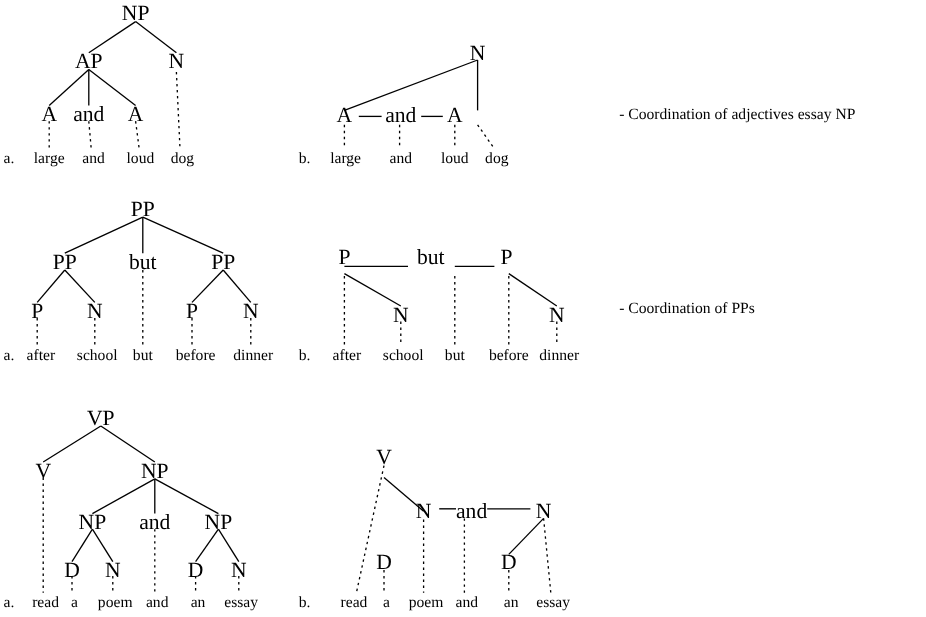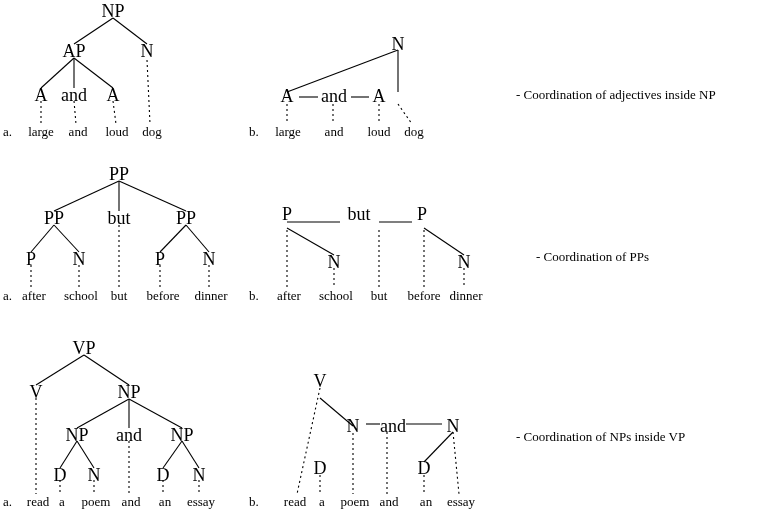--- a/index.html
+++ b/index.html
@@ -133,21 +133,21 @@
   <div class="lbl node ctr" style="left:287px;top:90px;">A</div>
   <div class="lbl node ctr" style="left:334px;top:90px;">and</div>
   <div class="lbl node ctr" style="left:379px;top:90px;">A</div>
 
   <div class="lbl" style="left:249px;top:125px;">b.</div>
   <div class="lbl word ctr" style="left:288px;top:125px;">large</div>
   <div class="lbl word ctr" style="left:334px;top:125px;">and</div>
   <div class="lbl word ctr" style="left:379px;top:125px;">loud</div>
   <div class="lbl word ctr" style="left:414px;top:125px;">dog</div>
 
-  <div class="lbl caption" style="left:516px;top:88px;">- Coordination of adjectives inside NP</div>
+  <div class="lbl caption" style="left:516px;top:88px;">- Coordination of adjectives essay NP</div>
 
   <div class="lbl node ctr" style="left:119px;top:168px;">PP</div>
   <div class="lbl node ctr" style="left:54px;top:212px;">PP</div>
   <div class="lbl node ctr" style="left:119px;top:212px;">but</div>
   <div class="lbl node ctr" style="left:186px;top:212px;">PP</div>
   <div class="lbl node ctr" style="left:31px;top:253px;">P</div>
   <div class="lbl node ctr" style="left:79px;top:253px;">N</div>
   <div class="lbl node ctr" style="left:160px;top:253px;">P</div>
   <div class="lbl node ctr" style="left:209px;top:253px;">N</div>
 
@@ -164,21 +164,21 @@
   <div class="lbl node ctr" style="left:334px;top:256px;">N</div>
   <div class="lbl node ctr" style="left:464px;top:256px;">N</div>
 
   <div class="lbl" style="left:249px;top:289px;">b.</div>
   <div class="lbl word ctr" style="left:289px;top:289px;">after</div>
   <div class="lbl word ctr" style="left:336px;top:289px;">school</div>
   <div class="lbl word ctr" style="left:379px;top:289px;">but</div>
   <div class="lbl word ctr" style="left:424px;top:289px;">before</div>
   <div class="lbl word ctr" style="left:466px;top:289px;">dinner</div>
 
-  <div class="lbl caption" style="left:536px;top:250px;">- Coordination of PPs</div>
+  <div class="lbl caption" style="left:516px;top:250px;">- Coordination of PPs</div>
 
   <div class="lbl node ctr" style="left:84px;top:342px;">VP</div>
   <div class="lbl node ctr" style="left:36px;top:386px;">V</div>
   <div class="lbl node ctr" style="left:129px;top:386px;">NP</div>
   <div class="lbl node ctr" style="left:77px;top:429px;">NP</div>
   <div class="lbl node ctr" style="left:129px;top:429px;">and</div>
   <div class="lbl node ctr" style="left:182px;top:429px;">NP</div>
   <div class="lbl node ctr" style="left:60px;top:469px;">D</div>
   <div class="lbl node ctr" style="left:94px;top:469px;">N</div>
   <div class="lbl node ctr" style="left:163px;top:469px;">D</div>
@@ -200,15 +200,14 @@
   <div class="lbl node ctr" style="left:424px;top:462px;">D</div>
 
   <div class="lbl" style="left:249px;top:495px;">b.</div>
   <div class="lbl word ctr" style="left:295px;top:495px;">read</div>
   <div class="lbl word ctr" style="left:322px;top:495px;">a</div>
   <div class="lbl word ctr" style="left:355px;top:495px;">poem</div>
   <div class="lbl word ctr" style="left:389px;top:495px;">and</div>
   <div class="lbl word ctr" style="left:426px;top:495px;">an</div>
   <div class="lbl word ctr" style="left:461px;top:495px;">essay</div>
 
-  <div class="lbl caption" style="left:516px;top:430px;">- Coordination of NPs inside VP</div>
 
 </div>
 
 </body></html>

